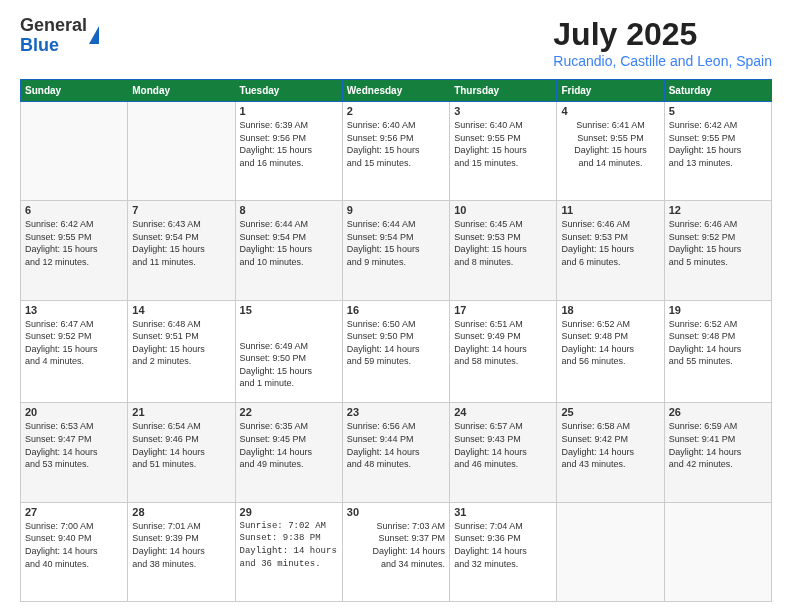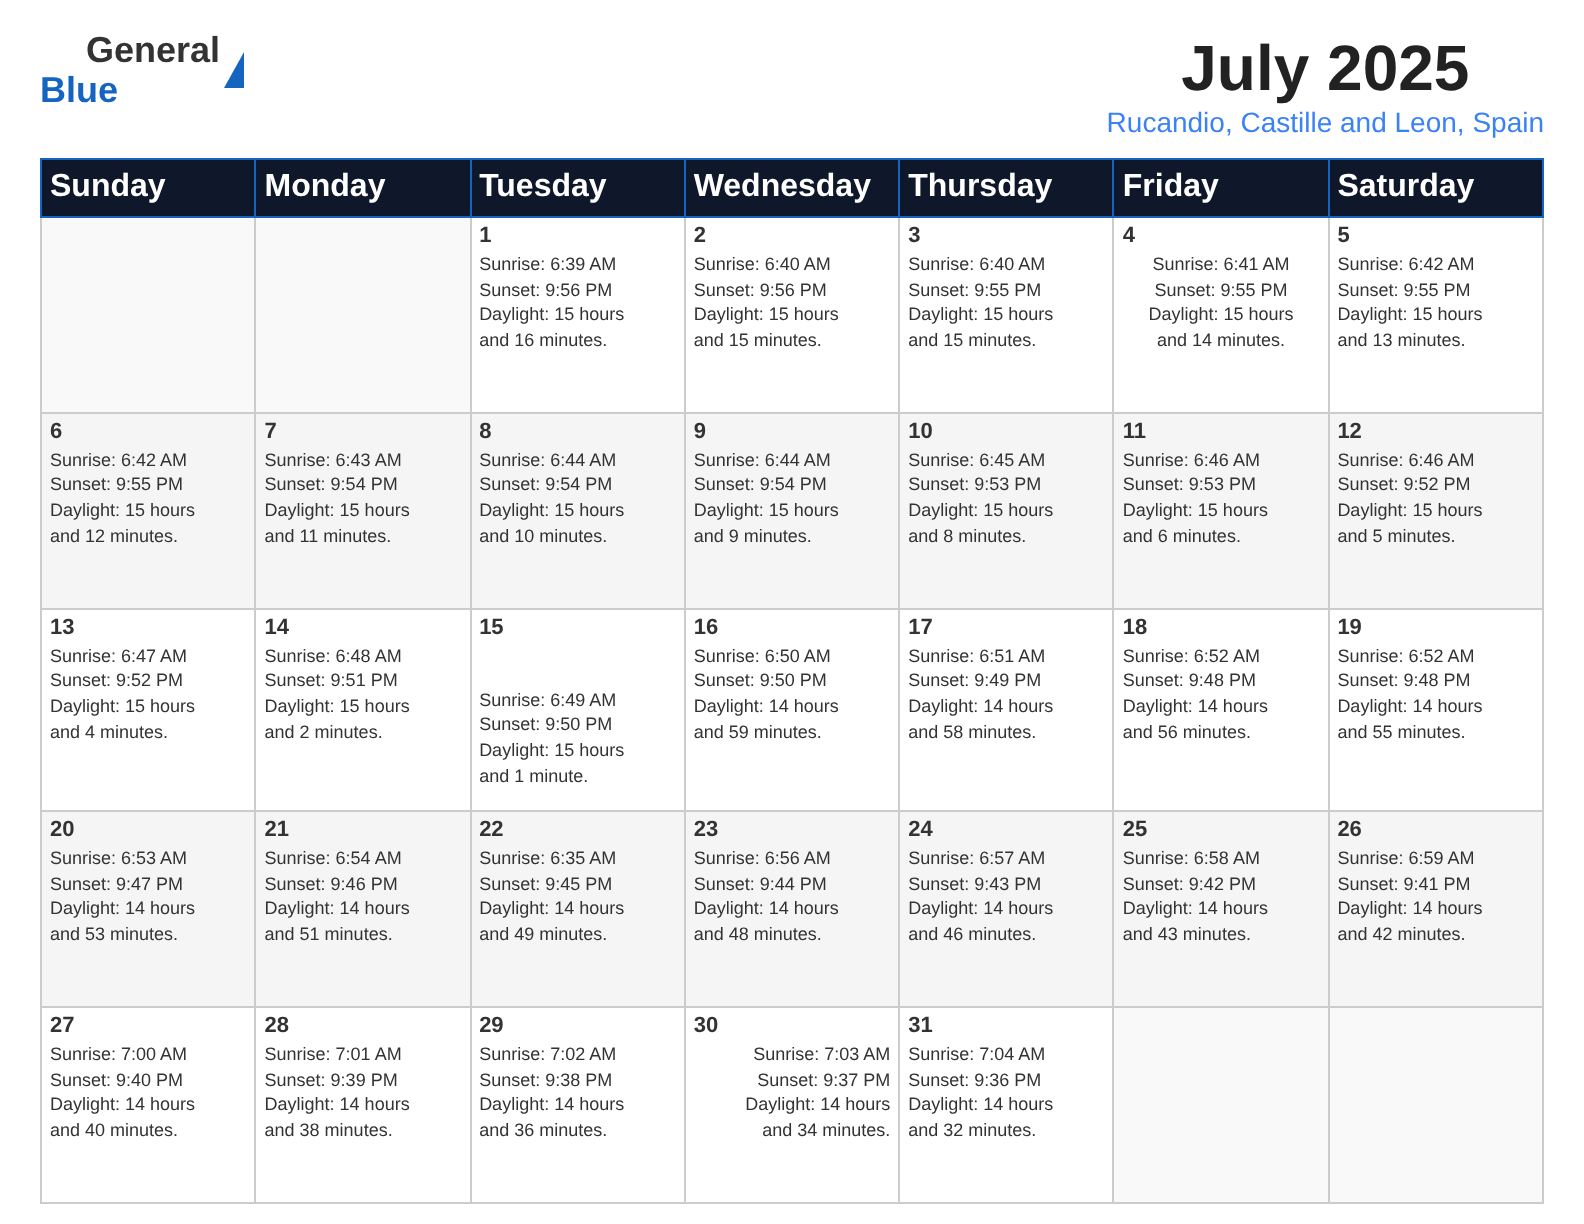--- a/index.html
+++ b/index.html
@@ -25,53 +25,53 @@
     }
     .logo {
       display: flex;
       align-items: center;
     }
     .logo-text {
       font-size: 18px;
       font-weight: bold;
       line-height: 1.1;
     }
-    .logo-general { color: #333; margin-left: 23px; }
+    .logo-general { color: #333; }
     .logo-blue { color: #1565c0; }
     .logo-triangle {
       width: 0;
       height: 0;
       border-left: 10px solid transparent;
       border-bottom: 18px solid #1565c0;
       margin-left: 2px;
       margin-top: -2px;
     }
     .title-block {
-      text-align: center;
+      text-align: left;
     }
     .main-title {
       font-size: 32px;
       font-weight: bold;
       color: #222;
     }
     .subtitle {
       font-size: 14px;
       color: #3b82f6;
     }
     .calendar {
       flex: 1;
       border: 1px solid #ccc;
       border-collapse: collapse;
       width: 100%;
       table-layout: fixed;
     }
     .calendar th {
-      background-color: #0f172a;
+      background-color: #15803d;
       color: #fff;
-      font-size: 16px;
+      font-size: 10px;
       font-weight: bold;
       padding: 5px 4px;
       border: 1px solid #1565c0;
       text-align: left;
     }
     .calendar td {
       border: 1px solid #ccc;
       vertical-align: top;
       padding: 3px 4px;
       font-size: 9.5px;
@@ -332,21 +332,21 @@
           </td>
           <td>
             <div class="day-number">28</div>
             <div class="day-info" style="white-space: pre-line;">Sunrise: 7:01 AM
 Sunset: 9:39 PM
 Daylight: 14 hours
 and 38 minutes.</div>
           </td>
           <td>
             <div class="day-number">29</div>
-            <div class="day-info" style="white-space: pre-line;">Sunrise: 7:02 AM
+            <div class="day-info" style="white-space: pre-line; font-family: Liberation Mono, monospace;">Sunrise: 7:02 AM
 Sunset: 9:38 PM
 Daylight: 14 hours
 and 36 minutes.</div>
           </td>
           <td>
             <div class="day-number">30</div>
             <div class="day-info" style="white-space: pre-line; text-align: right;">Sunrise: 7:03 AM
 Sunset: 9:37 PM
 Daylight: 14 hours
 and 34 minutes.</div>

